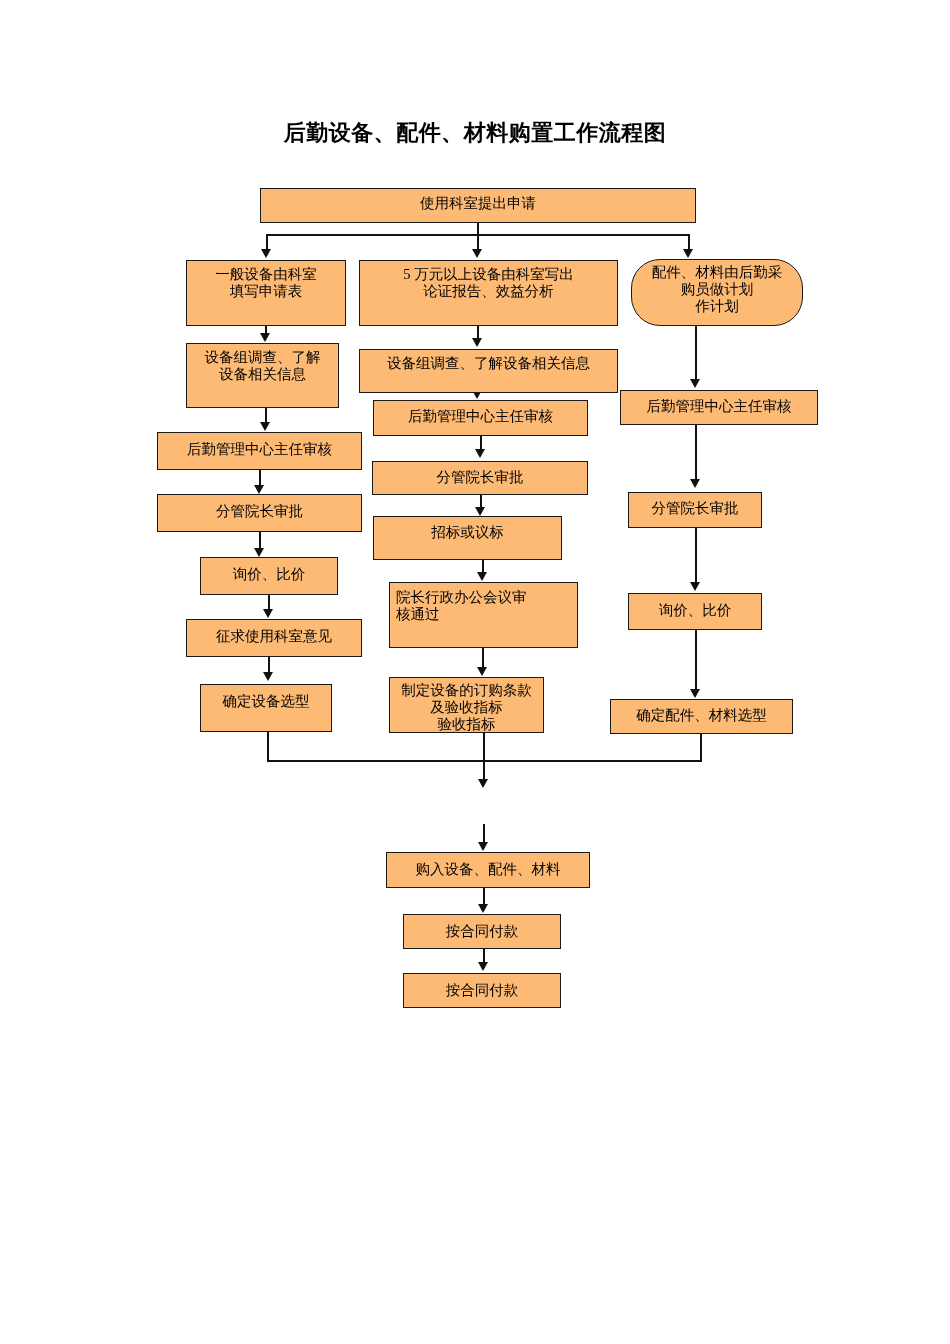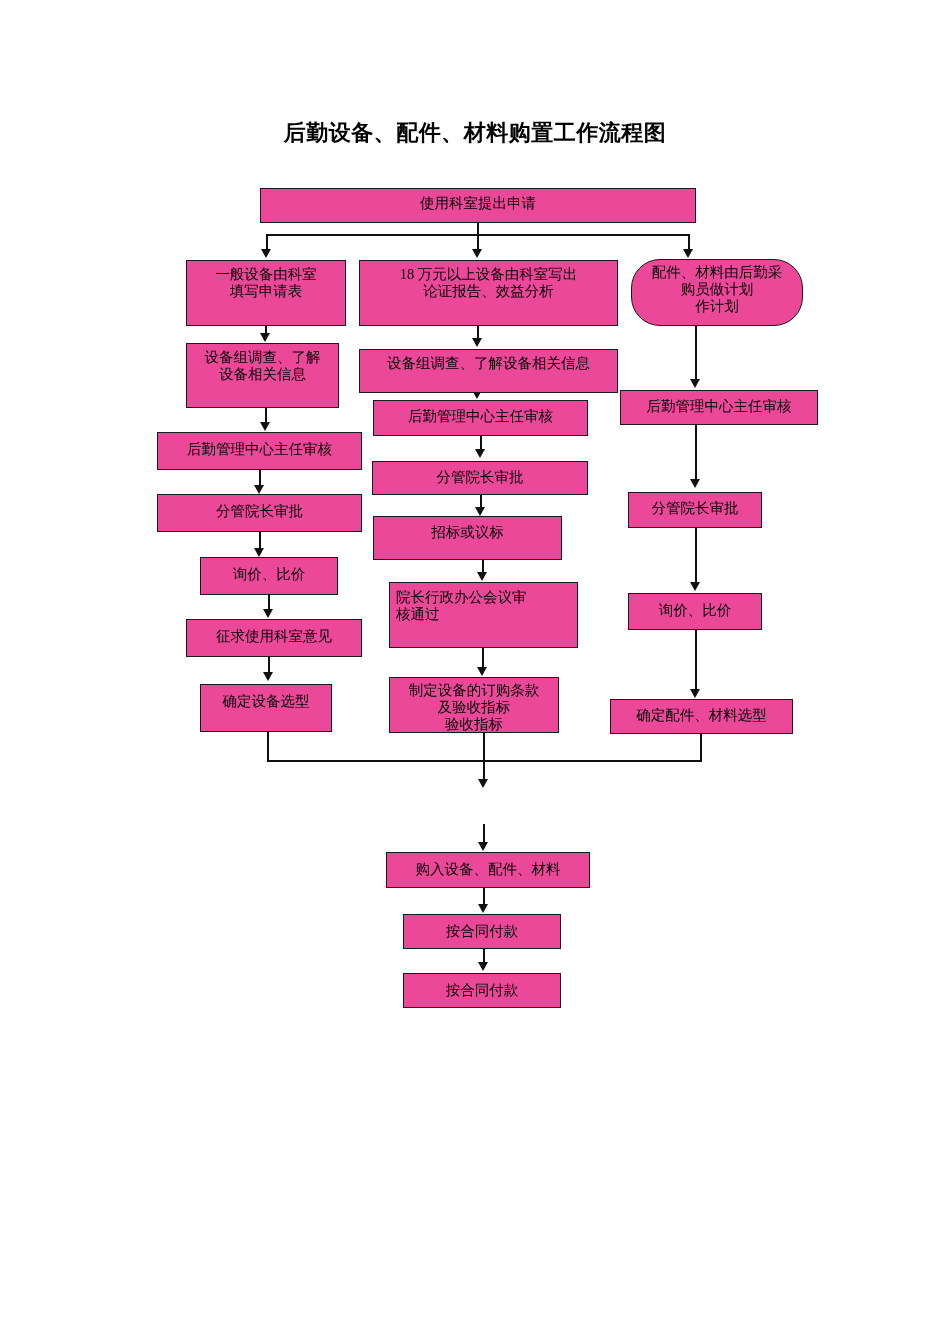--- a/index.html
+++ b/index.html
@@ -27,21 +27,21 @@
     font-family: "Liberation Sans", "DejaVu Sans", sans-serif;
     font-size: 22px;
     font-weight: bold;
     letter-spacing: 0.5px;
     color: #000;
   }
   .node {
     position: absolute;
     box-sizing: border-box;
     border: 1.4px solid #1a1a1a;
-    background: #ec4899;
+    background: #fdba74;
     font-size: 14.5px;
     line-height: 1.16;
     color: #000;
     padding-top: 5px;
     text-align: center;
     white-space: pre-line;
     z-index: 3;
   }
   .node.left-align {
     text-align: left;
@@ -111,21 +111,21 @@
   <div class="node" style="left:200px; top:557px; width:138px; height:38px; padding-top:8px;">询价、比价</div>
   <div class="vline" style="left:268px; top:595px; height:16px;"></div>
   <div class="arrow" style="left:263px; top:609px;"></div>
 
   <div class="node" style="left:186px; top:619px; width:176px; height:38px; padding-top:8px;">征求使用科室意见</div>
   <div class="vline" style="left:268px; top:657px; height:18px;"></div>
   <div class="arrow" style="left:263px; top:672px;"></div>
 
   <div class="node" style="left:200px; top:684px; width:132px; height:48px; padding-top:8px;">确定设备选型</div>
 
-  <div class="node" style="left:359px; top:260px; width:259px; height:66px;">18 万元以上设备由科室写出
+  <div class="node" style="left:359px; top:260px; width:259px; height:66px;">5 万元以上设备由科室写出
 论证报告、效益分析</div>
   <div class="vline" style="left:477px; top:326px; height:14px;"></div>
   <div class="arrow" style="left:472px; top:338px;"></div>
 
   <div class="node" style="left:359px; top:349px; width:259px; height:44px; padding-top:5px;">设备组调查、了解设备相关信息</div>
   <div class="vline" style="left:477px; top:380px; height:12px;"></div>
   <div class="arrow" style="left:472px; top:390px;"></div>
 
   <div class="node" style="left:373px; top:400px; width:215px; height:36px; padding-top:7px;">后勤管理中心主任审核</div>
   <div class="vline" style="left:480px; top:436px; height:15px;"></div>
@@ -137,21 +137,21 @@
 
   <div class="node" style="left:373px; top:516px; width:189px; height:44px; padding-top:7px;">招标或议标</div>
   <div class="vline" style="left:482px; top:560px; height:14px;"></div>
   <div class="arrow" style="left:477px; top:572px;"></div>
 
   <div class="node left-align" style="left:389px; top:582px; width:189px; height:66px; padding-top:6px;">院长行政办公会议审
 核通过</div>
   <div class="vline" style="left:482px; top:648px; height:22px;"></div>
   <div class="arrow" style="left:477px; top:667px;"></div>
 
-  <div class="node" style="left:389px; top:677px; width:170px; height:56px; padding-top:4px;">制定设备的订购条款
+  <div class="node" style="left:389px; top:677px; width:155px; height:56px; padding-top:4px;">制定设备的订购条款
 及验收指标
 验收指标</div>
 
   <div class="node" style="left:631px; top:259px; width:172px; height:67px; padding-top:4px;border-radius:29px;">配件、材料由后勤采
 购员做计划
 作计划</div>
   <div class="vline" style="left:695px; top:326px; height:55px;"></div>
   <div class="arrow" style="left:690px; top:379px;"></div>
 
   <div class="node" style="left:620px; top:390px; width:198px; height:35px; padding-top:7px;">后勤管理中心主任审核</div>

